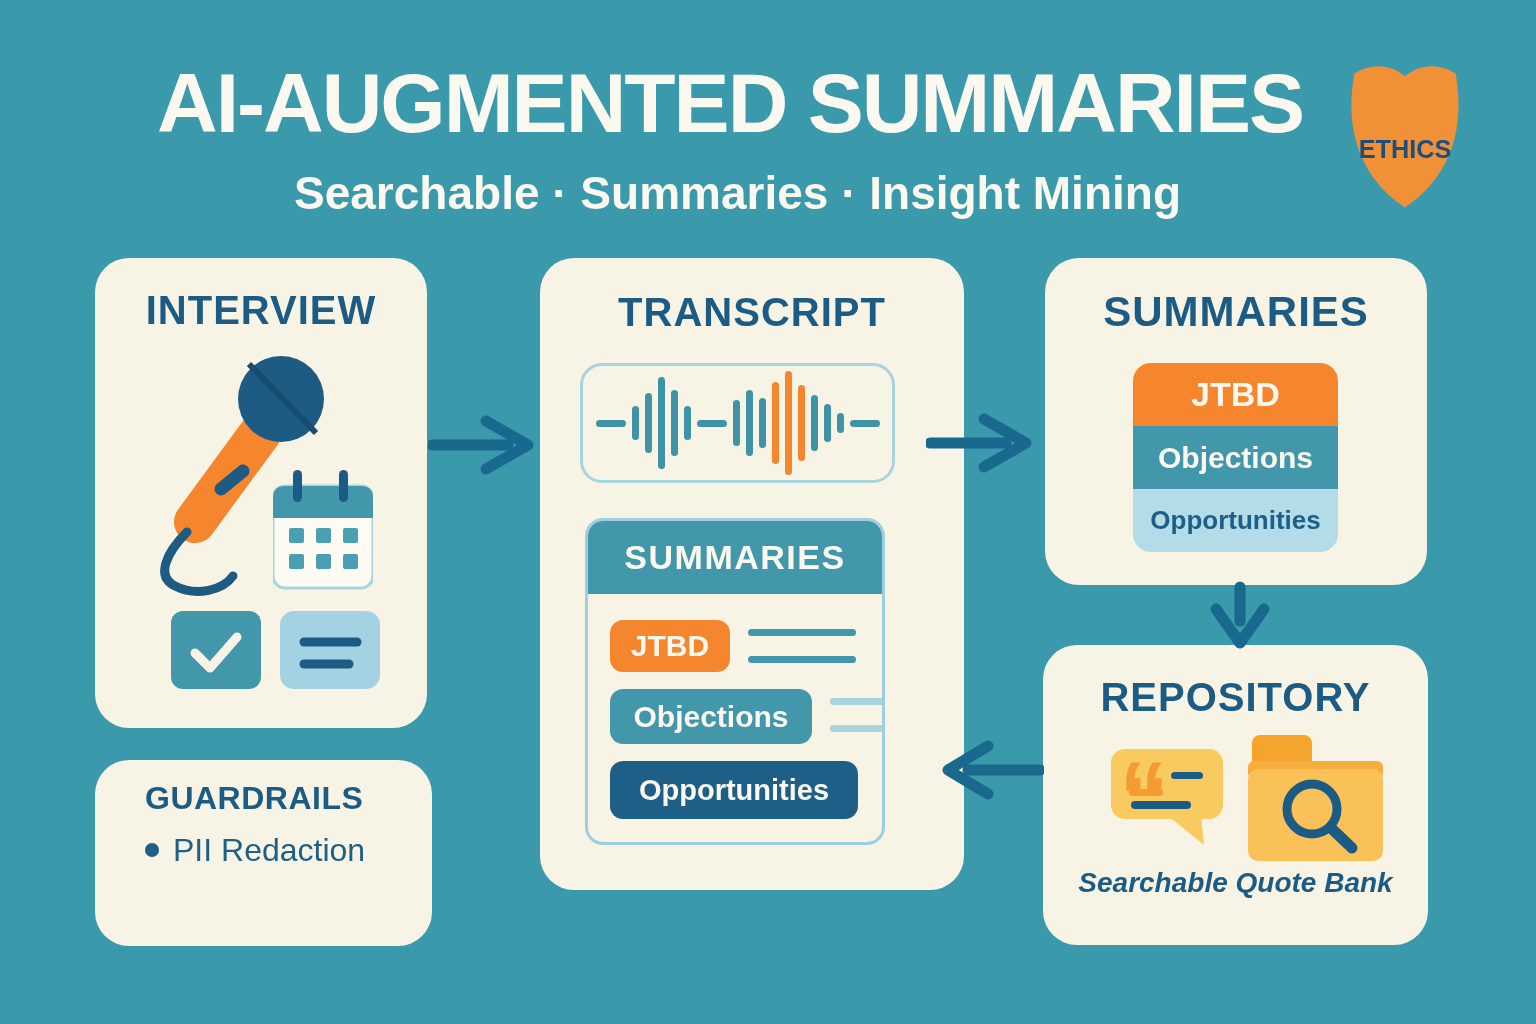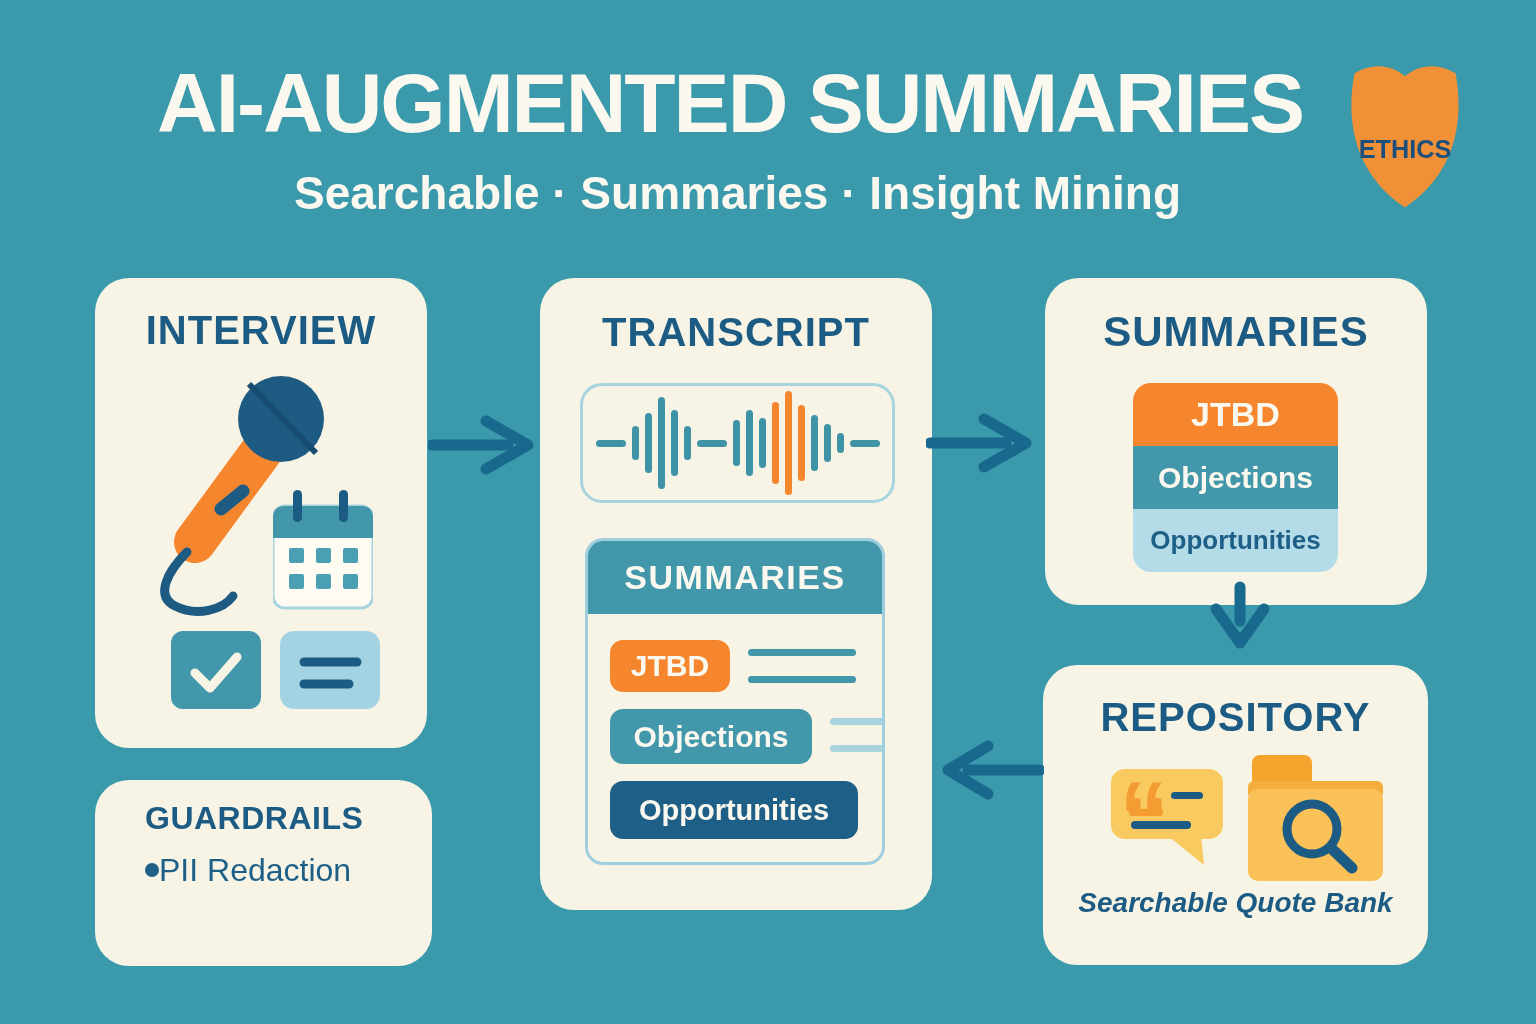--- a/index.html
+++ b/index.html
@@ -12,34 +12,34 @@
     position:absolute;left:150px;top:60px;width:1160px;margin:0;
     text-align:center;color:#fbf9ef;font-size:84px;font-weight:700;
     letter-spacing:-2px;line-height:1.04;white-space:nowrap;
   }
   .hdr-sub{
     position:absolute;left:150px;top:166px;width:1175px;margin:0;
     text-align:center;color:#fbf9ef;font-size:46px;font-weight:700;
     letter-spacing:0px;white-space:nowrap;
   }
   .shield{position:absolute;left:1337px;top:60px;width:136px;height:152px;}
-  .card{position:absolute;background:#f8f4e5;border-radius:34px;margin-top:20px;}
+  .card{position:absolute;background:#f8f4e5;border-radius:34px;}
   .card-title{
     margin:0;color:#1c5c84;font-weight:700;text-align:center;
     letter-spacing:1px;white-space:nowrap;
   }
   
   .card-interview{left:95px;top:258px;width:332px;height:470px;}
   .card-interview .card-title{padding-top:30px;font-size:40px;}
   .mic-svg{position:absolute;left:50px;top:80px;}
   .cal-svg{position:absolute;left:178px;top:212px;}
   .check-svg{position:absolute;left:76px;top:353px;}
   .note-svg{position:absolute;left:185px;top:353px;}
   
-  .card-transcript{left:540px;top:258px;width:392px;height:632px;}
+  .card-transcript{left:540px;top:258px;width:424px;height:632px;}
   .card-transcript .card-title{padding-top:32px;font-size:40px;}
   .wavebox{
     position:absolute;left:40px;top:105px;width:315px;height:120px;
     border:3px solid #a8d4e0;border-radius:22px;box-sizing:border-box;
     display:flex;align-items:center;justify-content:center;gap:6px;
   }
   .wbar{width:7px;border-radius:4px;background:#3f93a7;flex:0 0 auto;}
   .wbar.wdash{width:30px;height:7px !important;}
   .wbar.worange{background:#f5862e;}
   .sum-panel{
@@ -81,21 +81,21 @@
   .repo-caption{
     position:absolute;left:0;top:222px;width:100%;text-align:center;
     color:#1c5c84;font-size:28px;font-weight:700;white-space:nowrap;font-style:italic;
   }
   
   .card-guardrails{left:95px;top:760px;width:337px;height:186px;}
   .card-guardrails .card-title{text-align:left;padding:20px 0 0 50px;font-size:32px;letter-spacing:0.5px;}
   .gr-list{margin:10px 0 0 50px;padding:0;list-style:none;}
   .gr-item{
     color:#1d5f87;font-size:32px;font-weight:500;line-height:46px;
-    display:flex;align-items:center;
+    display:flex;align-items:center;gap:14px;
   }
   .gr-dot{width:14px;height:14px;border-radius:50%;background:#1d5f87;flex:0 0 auto;}
   
   .arrow{position:absolute;}
 </style>
 </head>
 <body>
 
 <h1 class="hdr-title">AI-AUGMENTED SUMMARIES</h1>
 <p class="hdr-sub">Searchable · Summaries · Insight Mining</p>

